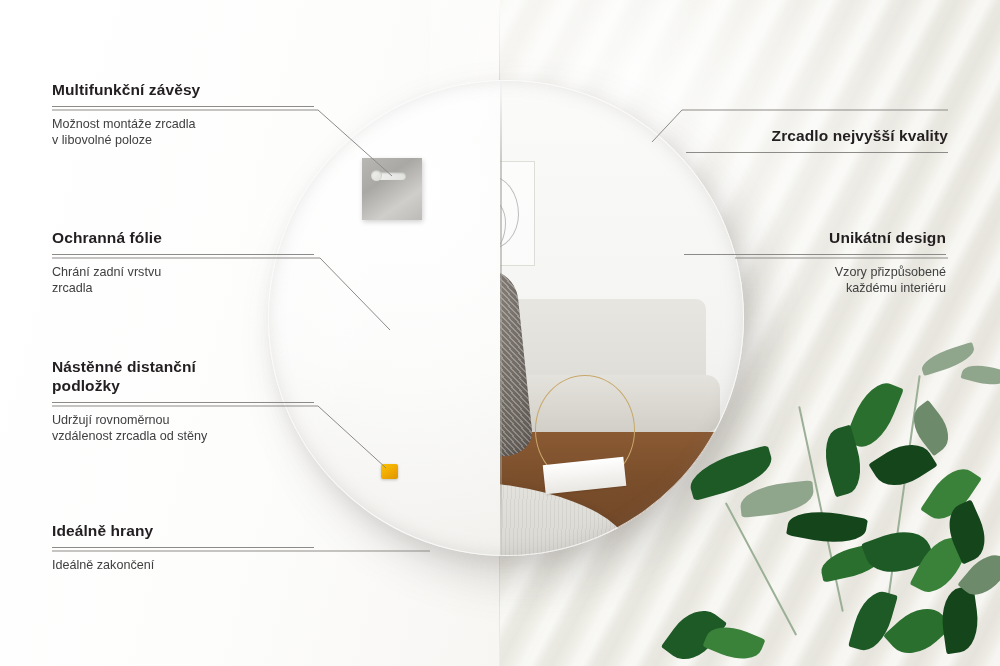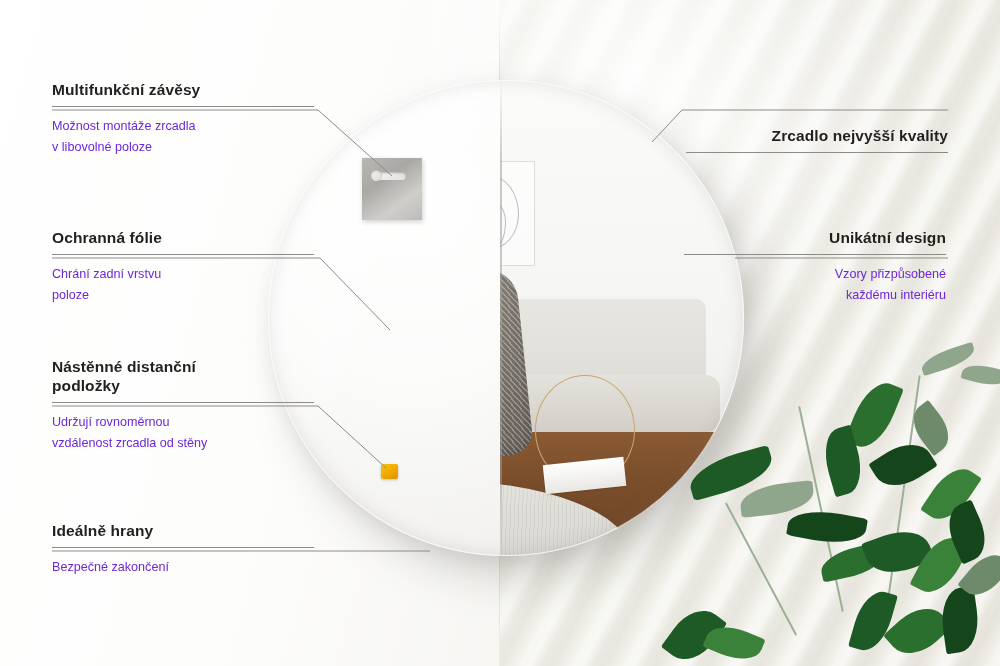--- a/index.html
+++ b/index.html
@@ -202,21 +202,21 @@
   .stem { position:absolute; background:#9bb096; border-radius:2px; }
 
   
   .callout { position:absolute; }
   .callout h3 {
     font-size:15.5px; font-weight:bold; color:#231f20; letter-spacing:.1px;
     line-height:19px; white-space:pre-line;
   }
   .callout .rule { height:1px; background:#8d8b87; margin:7px 0 9px; }
   .callout p {
-    font-size:12.6px; color:#6d28d9; line-height:21px; white-space:pre-line;
+    font-size:12.6px; color:#404040; line-height:16px; white-space:pre-line;
     font-weight:normal;
   }
   .callout.right { text-align:right; }
 
   svg.leaders { position:absolute; left:0; top:0; width:1000px; height:666px; overflow:visible; }
   svg.leaders path, svg.leaders line { stroke:#8d8b87; stroke-width:1; fill:none; }
 </style>
 </head>
 <body>
 
@@ -318,35 +318,35 @@
     <h3>Multifunkční závěsy</h3>
     <div class="rule"></div>
     <p>Možnost montáže zrcadla
 v libovolné poloze</p>
   </div>
 
   <div class="callout" style="left:52px; top:228px; width:262px;">
     <h3>Ochranná fólie</h3>
     <div class="rule"></div>
     <p>Chrání zadní vrstvu
-poloze</p>
+zrcadla</p>
   </div>
 
   <div class="callout" style="left:52px; top:357px; width:262px;">
     <h3>Nástěnné distanční
 podložky</h3>
     <div class="rule"></div>
     <p>Udržují rovnoměrnou
 vzdálenost zrcadla od stěny</p>
   </div>
 
   <div class="callout" style="left:52px; top:521px; width:262px;">
     <h3>Ideálně hrany</h3>
     <div class="rule"></div>
-    <p>Bezpečné zakončení</p>
+    <p>Ideálně zakončení</p>
   </div>
 
   <div class="callout right" style="left:686px; top:80px; width:262px;margin-top:46px;">
     <h3>Zrcadlo nejvyšší kvality</h3>
     <div class="rule"></div>
   </div>
 
   <div class="callout right" style="left:684px; top:228px; width:262px;">
     <h3>Unikátní design</h3>
     <div class="rule"></div>

